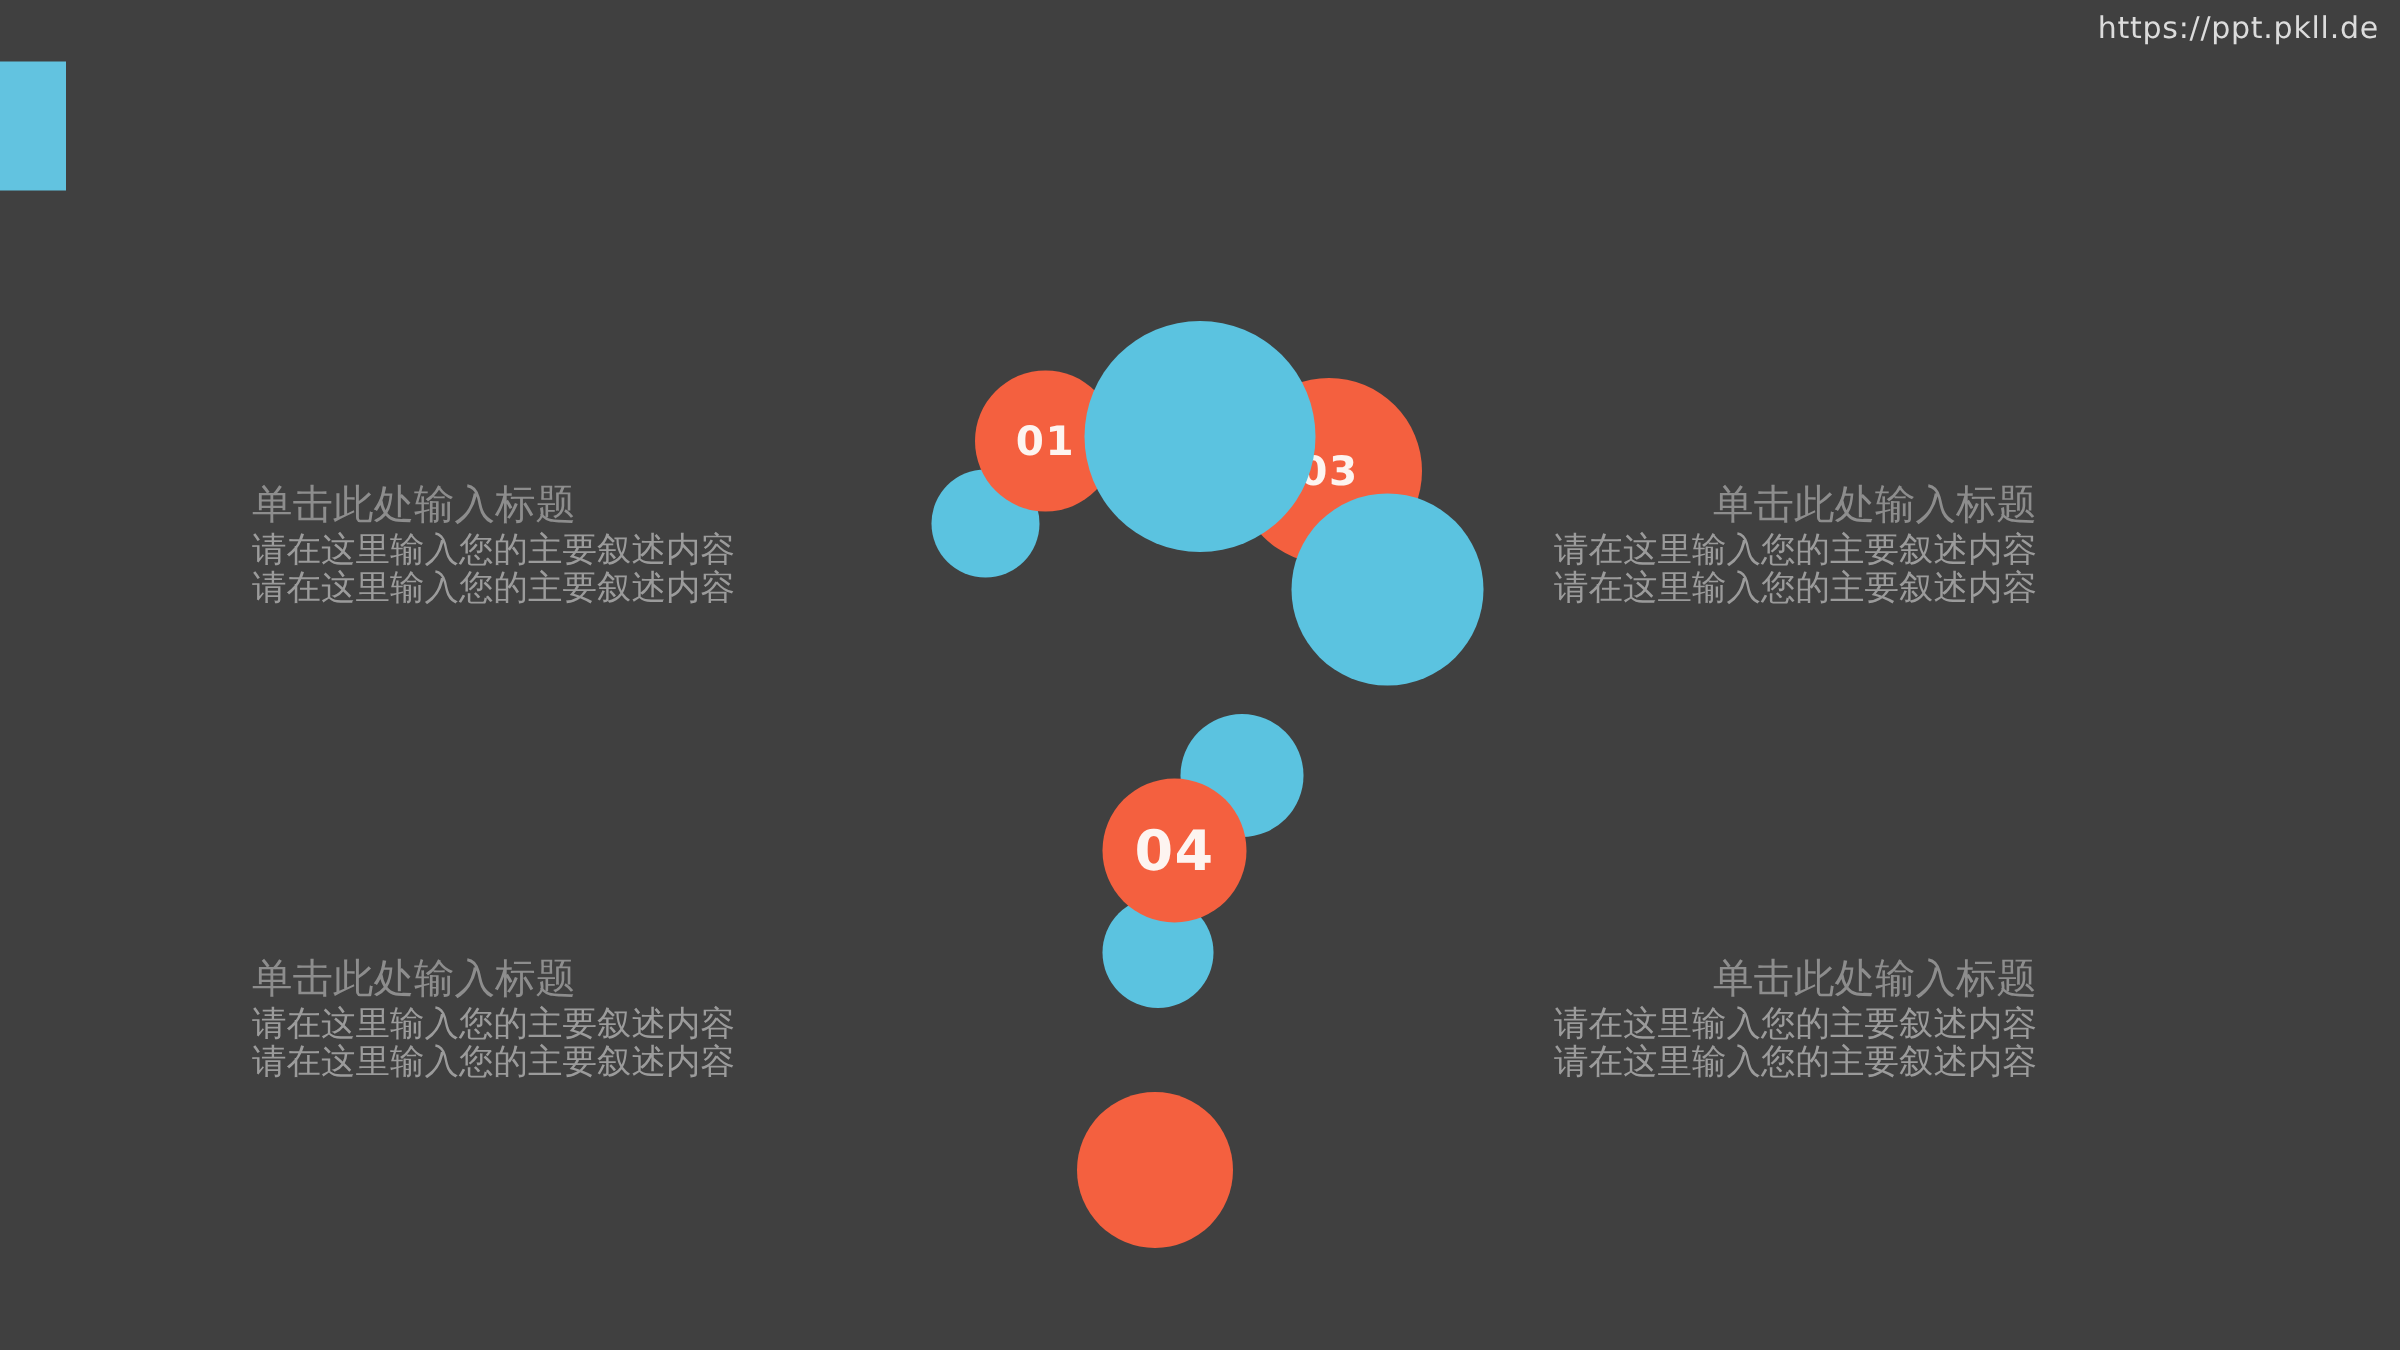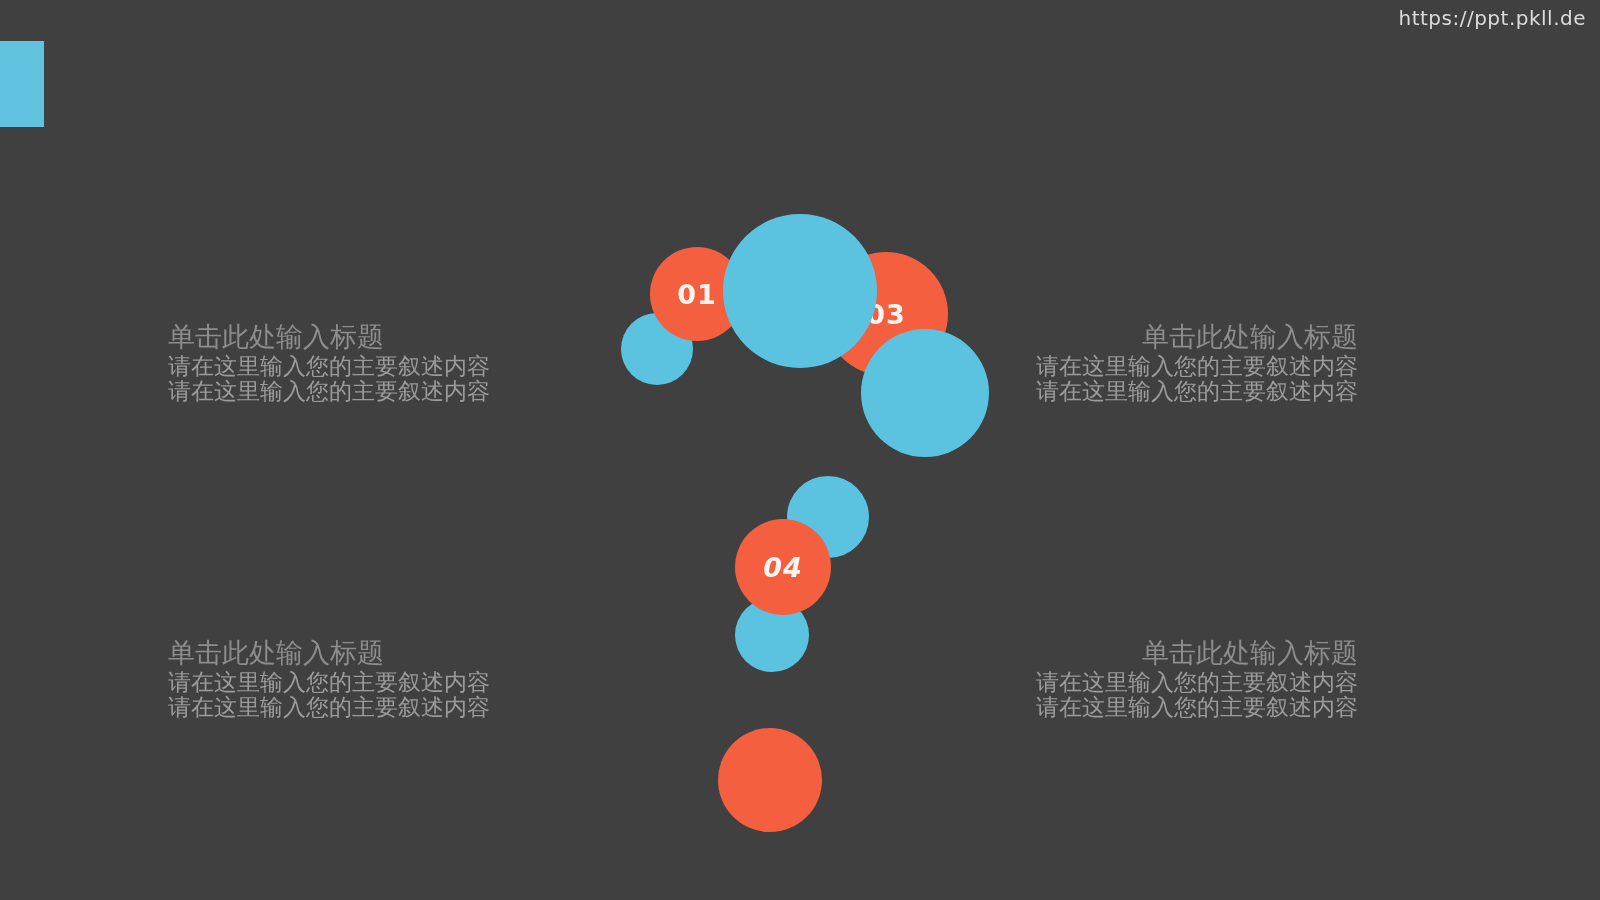--- a/index.html
+++ b/index.html
@@ -120,21 +120,21 @@
       <div class="bubble" style="left: 650px; top: 247px; width: 94px; height: 94px; background: rgb(244, 96, 63); z-index: 2;">
         <span style="font-size: 27px;">01</span>
       </div>
       <div class="bubble" style="left: 723px; top: 214px; width: 154px; height: 154px; background: rgb(91, 195, 224); z-index: 3;"></div>
       <div class="bubble" style="left: 824px; top: 252px; width: 124px; height: 124px; background: rgb(244, 96, 63); z-index: 2;">
         <span style="font-size: 27px;">03</span>
       </div>
       <div class="bubble" style="left: 861px; top: 329px; width: 128px; height: 128px; background: rgb(91, 195, 224); z-index: 3;"></div>
       <div class="bubble" style="left: 787px; top: 476px; width: 82px; height: 82px; background: rgb(91, 195, 224); z-index: 1;"></div>
       <div class="bubble" style="left: 735px; top: 519px; width: 96px; height: 96px; background: rgb(244, 96, 63); z-index: 2;">
-        <span style="font-size: 27px; font-style: italic;">04</span>
+        <span style="font-size: 37px;">04</span>
       </div>
       <div class="bubble" style="left: 735px; top: 598px; width: 74px; height: 74px; background: rgb(91, 195, 224); z-index: 1;"></div>
       <div class="bubble" style="left: 718px; top: 728px; width: 104px; height: 104px; background: rgb(244, 96, 63); z-index: 1;"></div>
     </div>
 
   <div id="block-layer">
       <div class="block align-left" style="left: 168px; top: 320px;">
         <div class="block-title">单击此处输入标题</div>
         <div class="block-line">请在这里输入您的主要叙述内容</div>
         <div class="block-line">请在这里输入您的主要叙述内容</div>

